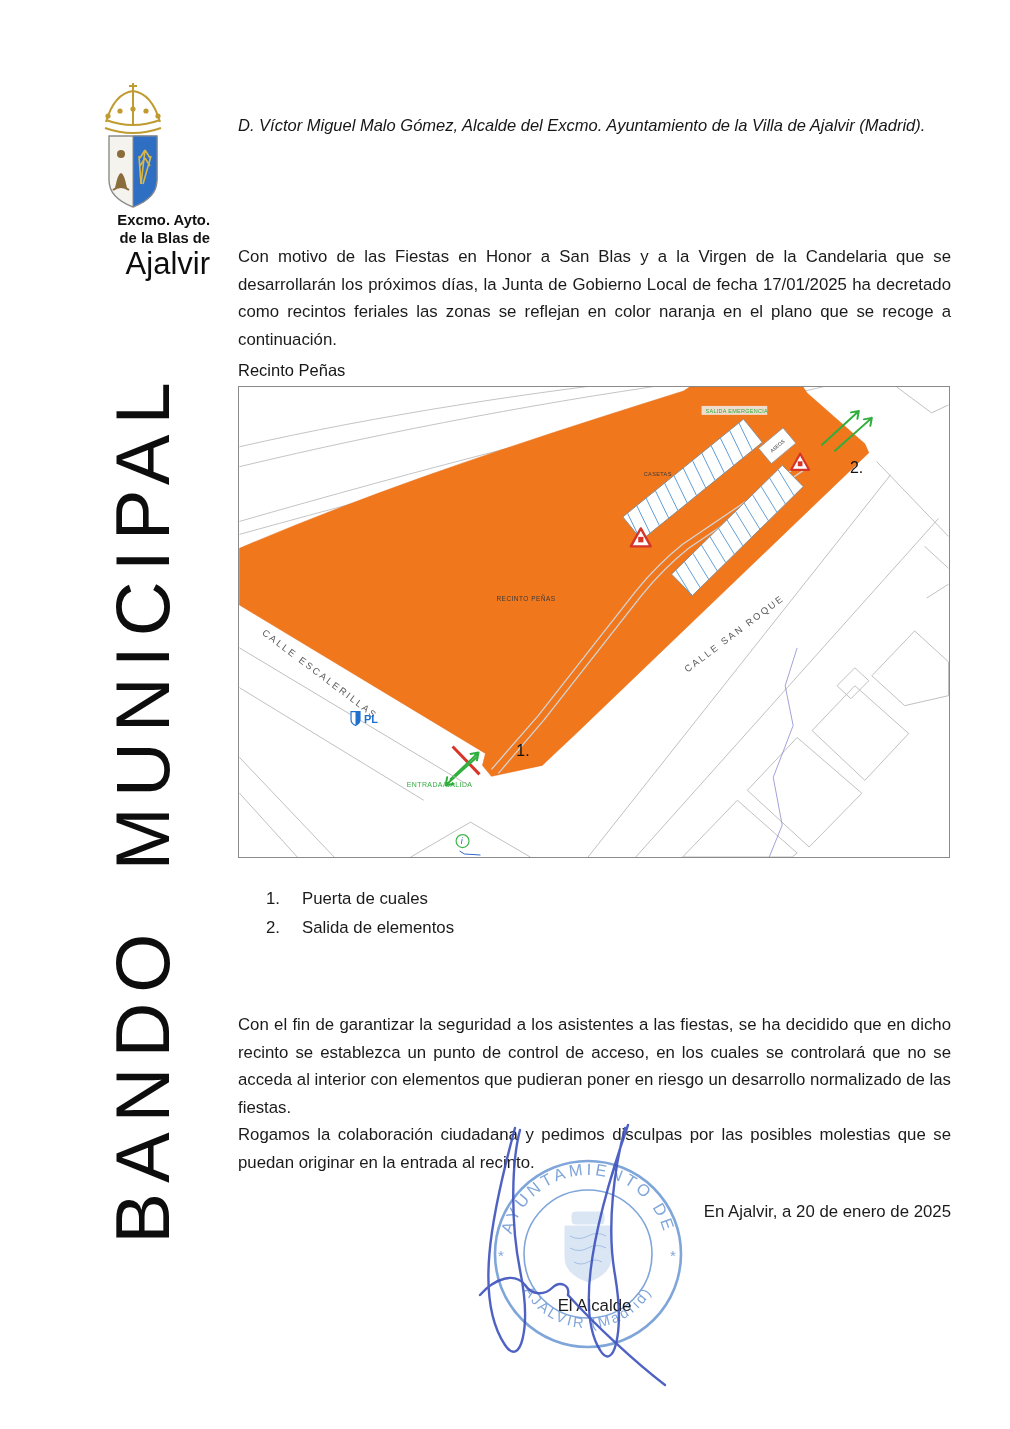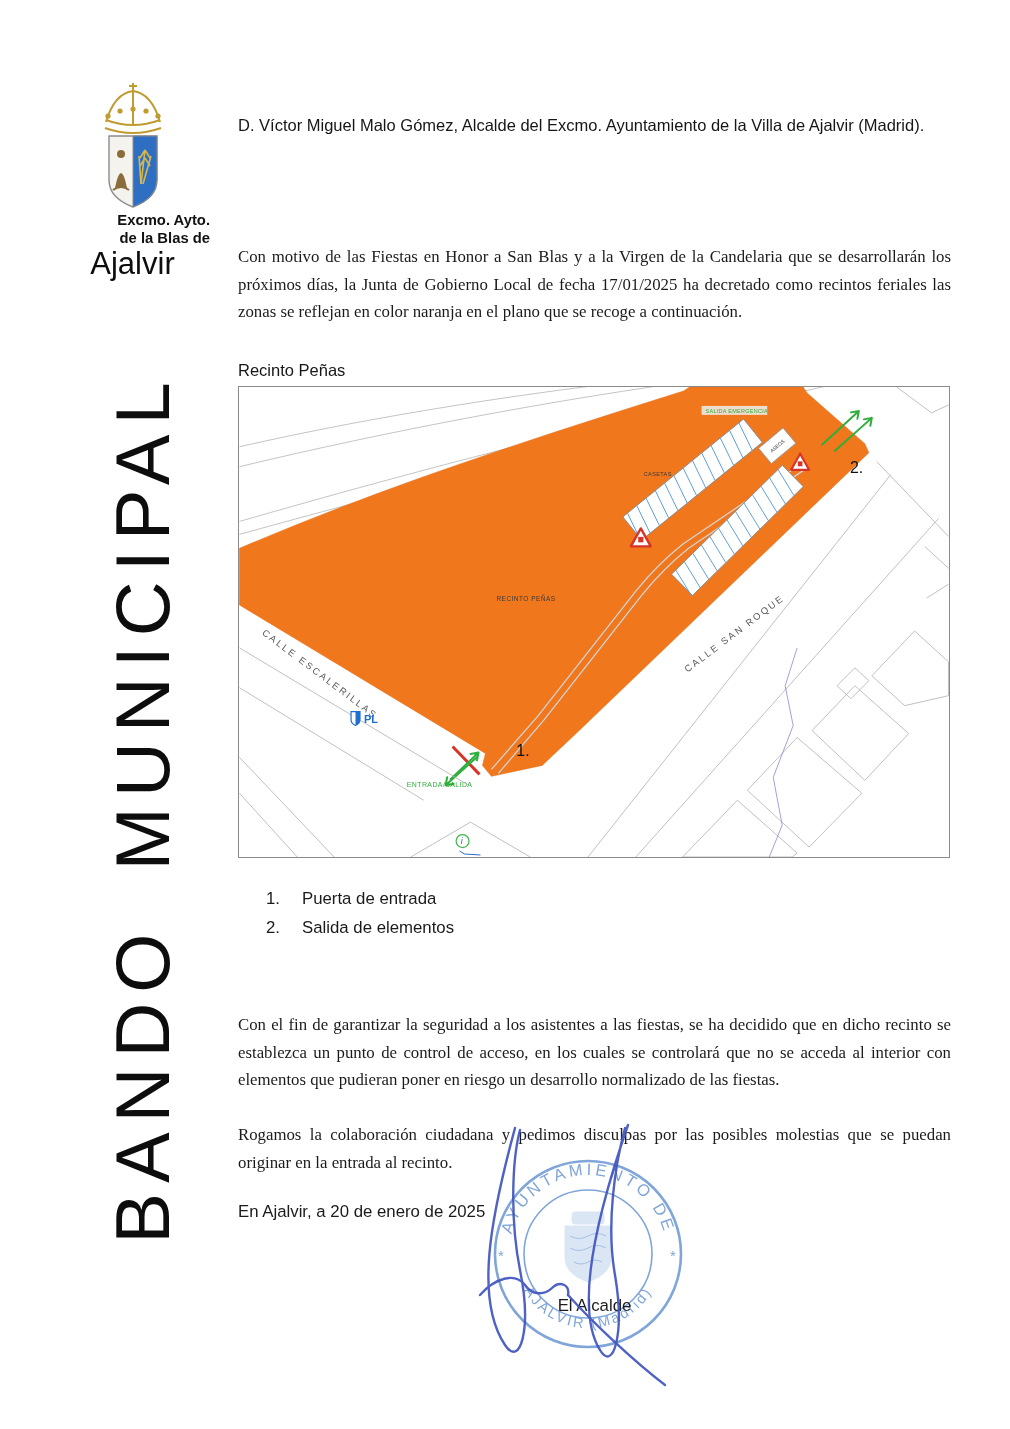--- a/index.html
+++ b/index.html
@@ -4,39 +4,39 @@
 <style>
   html,body{margin:0;padding:0;background:#fff;}
   #page{position:relative;width:1010px;height:1429px;background:#fff;overflow:hidden;
         font-family:"Liberation Sans",sans-serif;color:#1b1b1b;}
   .abs{position:absolute;}
 
   
   .crest{left:85px;top:80px;width:96px;height:134px;}
   .crest-caption{left:55px;top:212px;width:155px;text-align:right;font-size:14.8px;
                  line-height:17.5px;font-weight:600;color:#111;}
-  .crest-town{left:55px;top:246px;width:155px;text-align:center;font-size:31px;color:#0d0d0d;}
+  .crest-town{left:55px;top:246px;width:155px;text-align:right;font-size:31px;color:#0d0d0d;}
   .side-banner{left:-315px;top:772px;width:900px;height:72px;transform:rotate(-90deg);
                transform-origin:center;text-align:center;font-size:76px;letter-spacing:10px;
                word-spacing:22px;white-space:nowrap;color:#0d0d0d;}
 
   
-  .intro-line{left:238px;top:116px;width:716px;font-size:16.5px;color:#161616;}
+  .intro-line{left:238px;top:116px;width:716px;font-size:16.5px;color:#161616;font-style:italic;}
   .announce{left:236px;top:160px;font-size:38px;letter-spacing:6px;word-spacing:22px;color:#111;}
-  .para{width:713px;font-size:16.8px;line-height:27.7px;text-align:justify;color:#1b1b1b;font-family:Liberation Serif, serif;}
+  .para{width:713px;font-size:16.8px;line-height:27.7px;text-align:justify;color:#1b1b1b;}
   .p1{left:238px;top:243px;}
   .p2{left:238px;top:1011px;}
   .p3{left:238px;top:1121px;}
   .map-title{left:238px;top:361px;font-size:16.5px;color:#161616;}
   .map-frame{left:238px;top:386px;width:712px;height:472px;border:1px solid #8a8a8a;
              box-sizing:border-box;background:#fff;}
   .legend{left:266px;top:884px;font-size:16.8px;}
   .legend-row{display:flex;gap:16px;line-height:29px;}
   .legend-num{width:20px;text-align:left;}
-  .dateline{left:238px;top:1202px;width:713px;text-align:left;font-size:16.8px;z-index:3;}
+  .dateline{left:238px;top:1202px;width:713px;text-align:right;font-size:16.8px;z-index:3;}
   .signer{left:238px;top:1296px;width:713px;text-align:center;font-size:16.8px;z-index:3;}
   .stamp-box{left:468px;top:1134px;width:240px;height:240px;z-index:2;}
   .signature-box{left:420px;top:1100px;width:320px;height:300px;z-index:4;pointer-events:none;}
 
   svg text{font-family:"Liberation Sans",sans-serif;}
 </style>
 </head>
 <body>
 
 <div id="page">
@@ -183,21 +183,21 @@
         <circle r="6.5" fill="#fff" stroke="#3cb54a" stroke-width="1.2"></circle>
         <text x="-1.8" y="3.2" font-size="9" font-style="italic" fill="#2c66c9">i</text>
         <path d="M-3,10 l5,3 l16,1" stroke="#2c66c9" stroke-width="1" fill="none"></path>
       </g>
     </svg>
   </div>
 
   <div class="abs legend">
     <div class="legend-row">
       <span class="legend-num">1.</span>
-      <span>Puerta de entrada</span>
+      <span>Puerta de cuales</span>
     </div>
     <div class="legend-row">
       <span class="legend-num">2.</span>
       <span>Salida de elementos</span>
     </div>
   </div>
 
   <div class="abs para p2">Con el fin de garantizar la seguridad a los asistentes a las fiestas, se ha decidido que en dicho recinto se establezca un punto de control de acceso, en los cuales se controlará que no se acceda al interior con elementos que pudieran poner en riesgo un desarrollo normalizado de las fiestas.</div>
   <div class="abs para p3">Rogamos la colaboración ciudadana y pedimos disculpas por las posibles molestias que se puedan originar en la entrada al recinto.</div>
 

